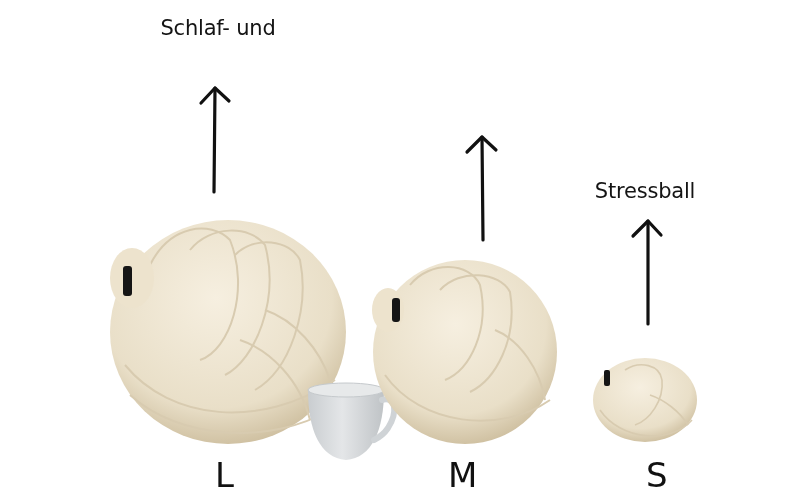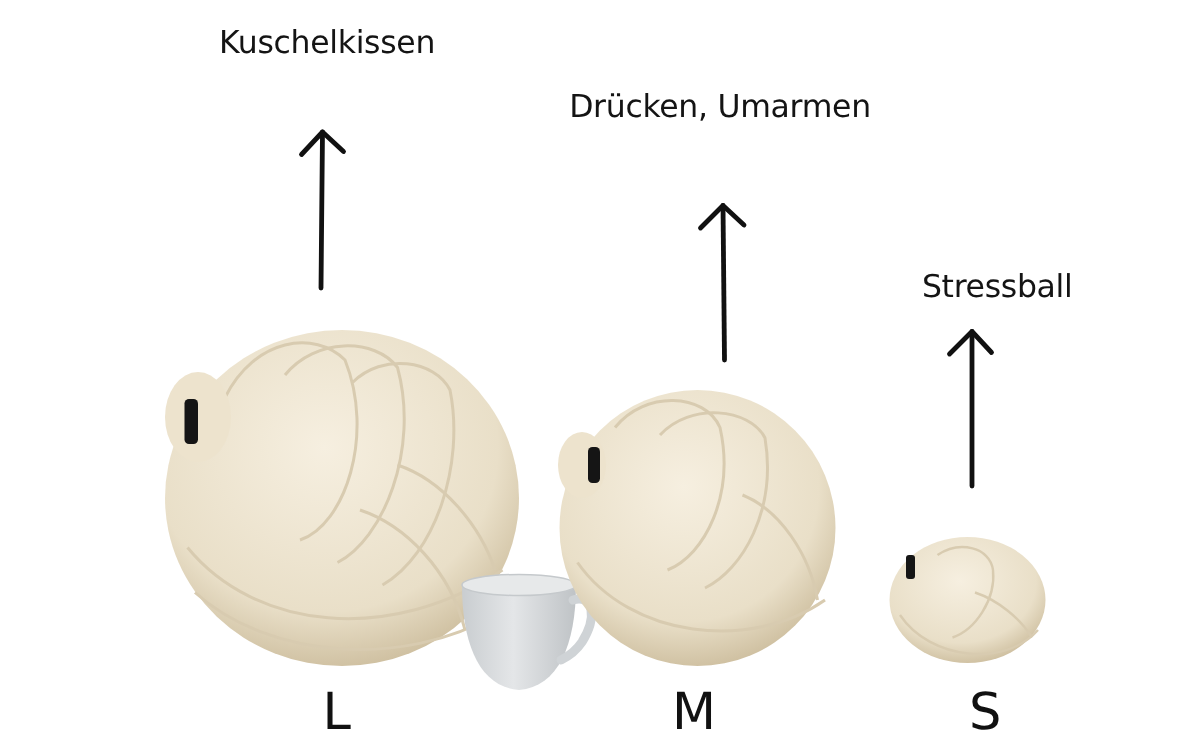--- a/index.html
+++ b/index.html
@@ -6,26 +6,25 @@
   body { width:800px; height:500px; position:relative; overflow:hidden;
          font-family:"DejaVu Sans", sans-serif; color:#111; }
   .caption { position:absolute; text-align:center; font-size:21px; line-height:32px; color:#141414; letter-spacing:-0.2px; }
   .size-label { position:absolute; font-size:34px; color:#111; line-height:34px; }
   svg.layer { position:absolute; left:0; top:0; }
 </style>
 </head>
 <body>
 
 <div class="caption" style="left:118px; top:12px; width:200px;">
-  <div>Kuschelkissen</div>
+  <div>Schlaf- und</div>
 </div>
 <div class="caption" style="left:355px; top:55px; width:250px;">
-  <div>Drücken, Umarmen</div>
 </div>
-<div class="caption" style="left:575px; top:175px; width:140px;text-align:right;">
+<div class="caption" style="left:575px; top:175px; width:140px;">
   <div>Stressball</div>
 </div>
 
 <svg class="layer" width="800" height="500" viewBox="0 0 800 500">
   <defs>
     <radialGradient id="pg" cx="45%" cy="35%" r="70%">
       <stop offset="0%" stop-color="#f6efe0"></stop>
       <stop offset="70%" stop-color="#e9dfc8"></stop>
       <stop offset="100%" stop-color="#c9b998"></stop>
     </radialGradient>

